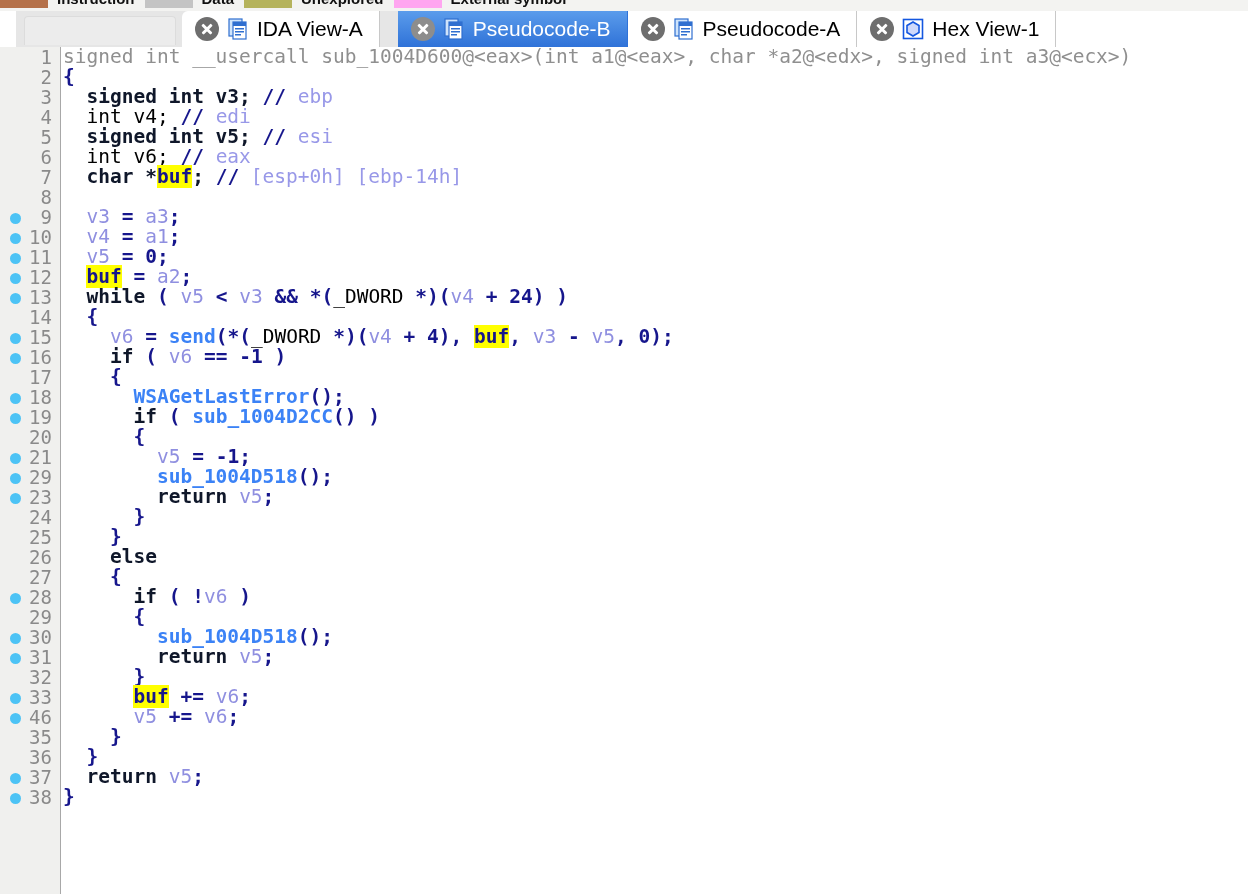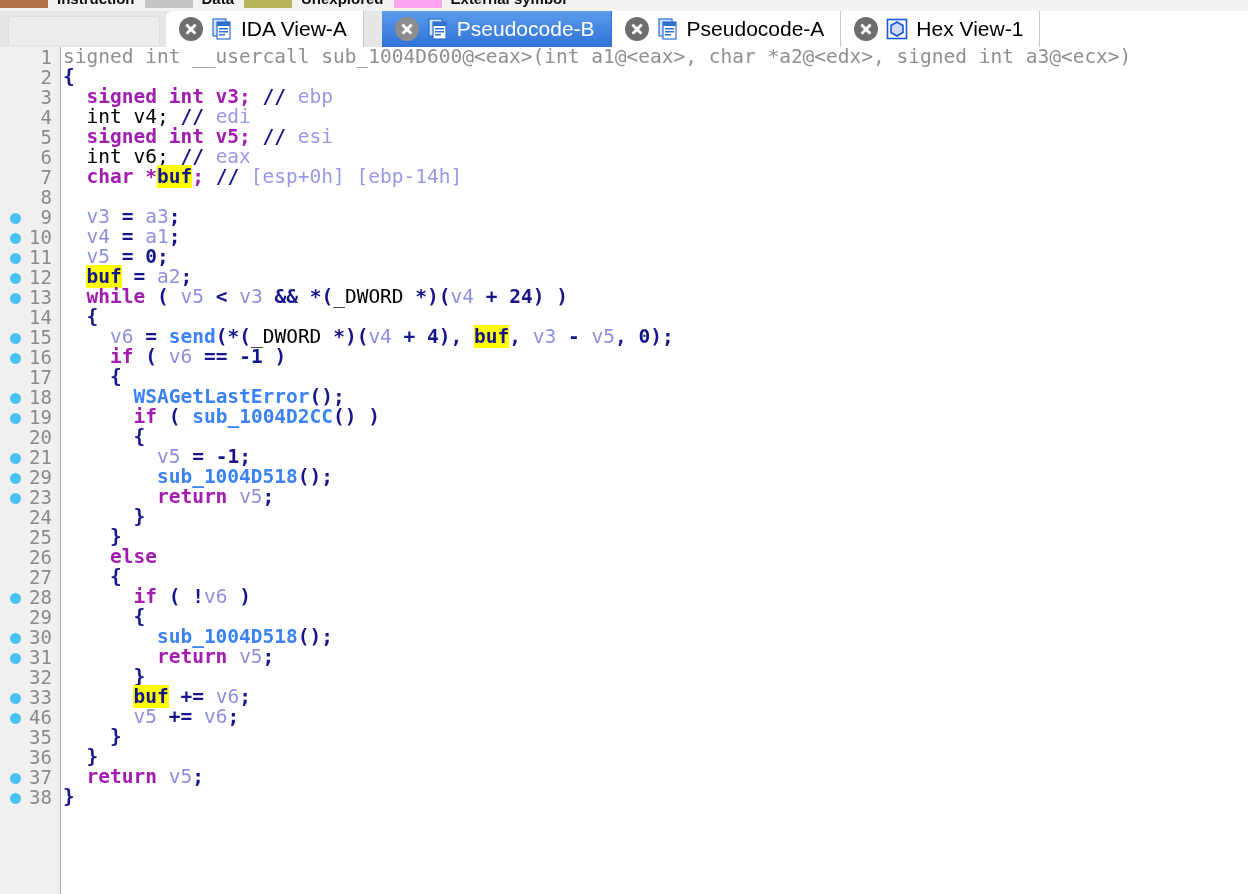--- a/index.html
+++ b/index.html
@@ -12,21 +12,21 @@
   
   .legend{position:absolute;left:0;top:0;width:1248px;height:11px;
     background:#f3f3f1;overflow:hidden;}
   .legend-inner{display:flex;align-items:center;height:26px;
     margin-top:-15px;font-family:"Liberation Sans",sans-serif;
     font-size:15px;font-weight:700;color:#111;white-space:nowrap;}
   .legend-sw{width:48px;height:19px;flex:0 0 auto;}
   .legend-lb{padding:0 10px 0 9px;flex:0 0 auto;}
 
   
-  .tabbar{position:absolute;left:0;top:11px;width:996px;height:36px;
+  .tabbar{position:absolute;left:16px;top:11px;width:996px;height:36px;
     background:#e6e6e6;border-bottom:1px solid #b4b4b4;}
   .tabstrip-blank{position:absolute;left:8px;top:5px;width:150px;height:28px;
     background:#ececec;border:1px solid #dcdcdc;border-bottom:none;
     border-radius:4px 4px 0 0;}
   .tabs{position:absolute;left:166px;top:0;height:36px;display:flex;
     align-items:stretch;}
   .tab{display:flex;align-items:center;gap:7px;padding:0 16px 0 13px;
     height:36px;box-sizing:border-box;background:#ffffff;
     border-right:1px solid #c8c8c8;
     font-family:"Liberation Sans",sans-serif;font-size:21px;color:#000;
@@ -56,21 +56,21 @@
   .lines{position:absolute;left:0;top:0;width:1248px;
     font-size:19.5px;line-height:20px;}
   .ln{position:relative;height:20px;white-space:pre;}
   .bp{position:absolute;left:10px;top:6px;width:11px;height:11px;
     border-radius:50%;background:#4cc3f5;}
   .num{position:absolute;left:0;top:0;width:52px;text-align:right;
     color:#8a8a8a;font-size:19px;}
   .code{position:absolute;left:63px;top:0;color:#1a1a8c;}
 
   
-  .kw{color:#a21caf;font-weight:700;}
+  .kw{color:#0f172a;font-weight:700;}
   .pl{color:#000000;}
   .var{color:#8f8fe0;}
   .fn{color:#3b82f6;font-weight:700;}
   .cm{color:#16168c;font-weight:700;}
   .cmv{color:#9898e8;font-weight:400;}
   .op{color:#16168c;font-weight:700;}
   .hl{background:#ffff00;color:#16168c;font-weight:700;}
   .caret{display:inline-block;width:3px;height:17px;background:#000;
     vertical-align:-3px;margin-right:-3px;}
   .sig{color:#8f8f8f;text-align:center;}

